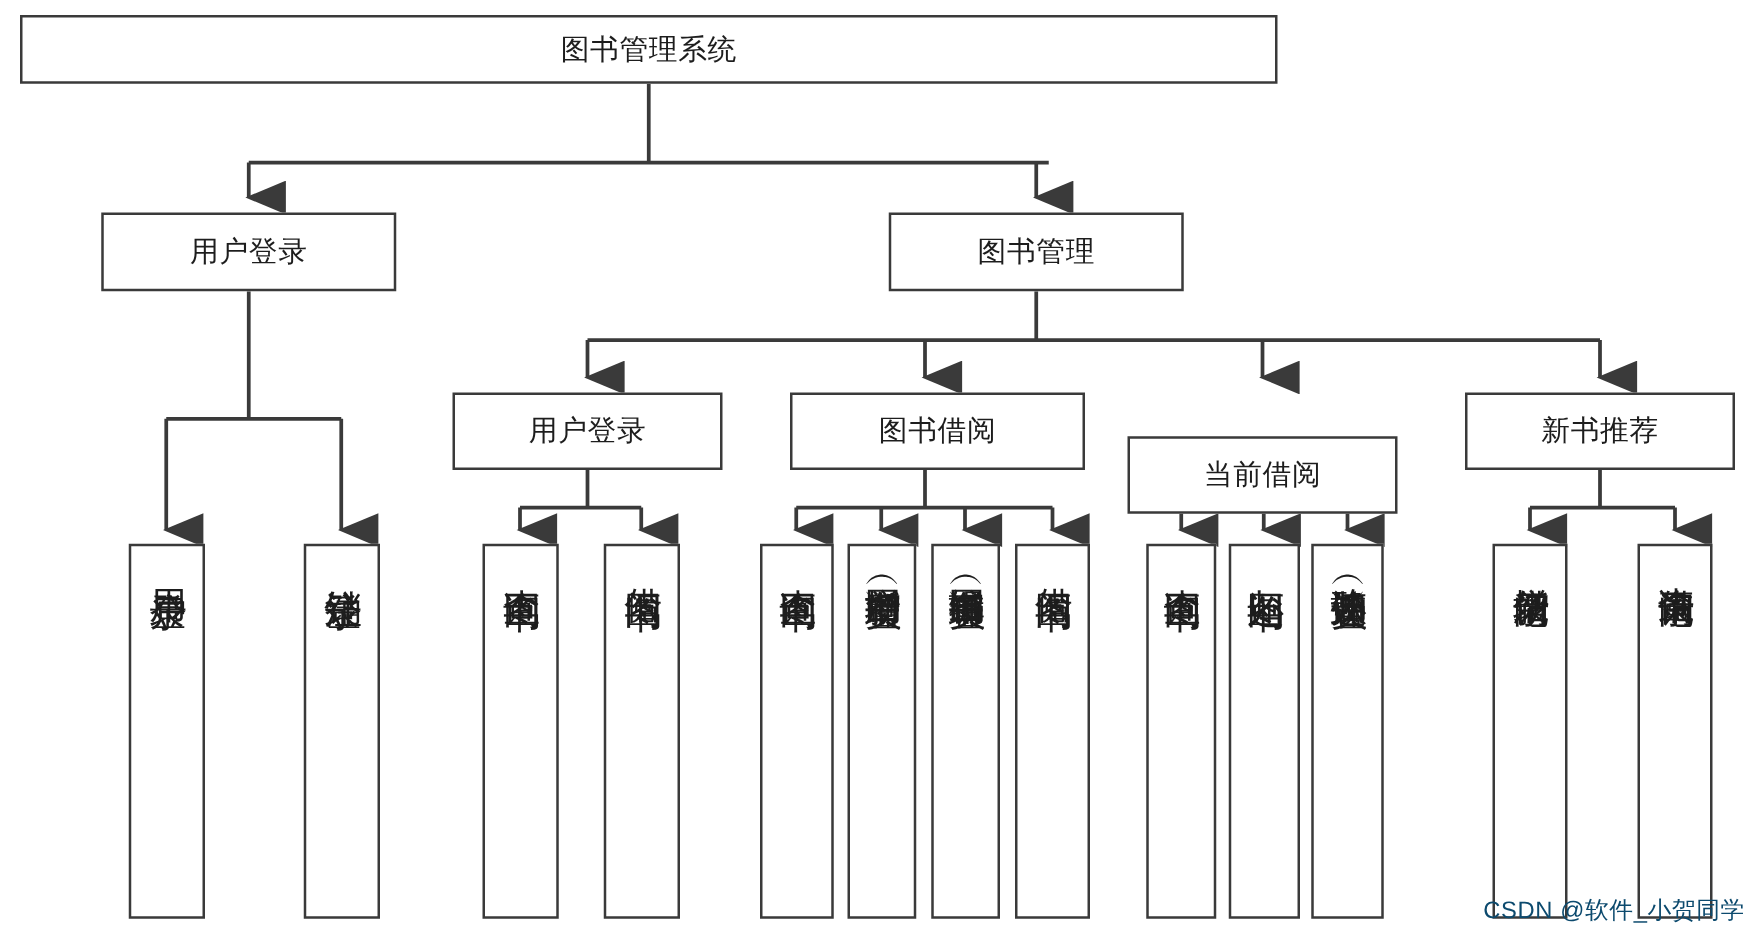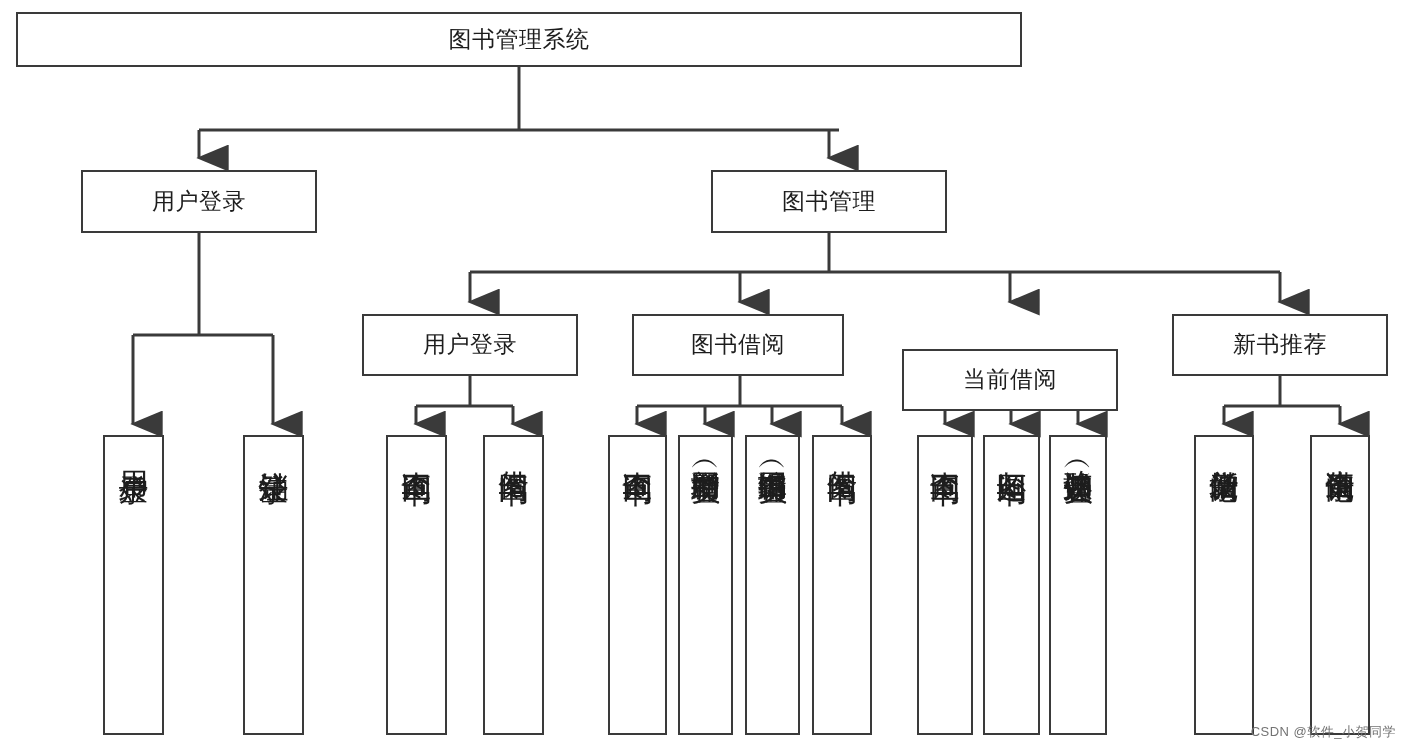--- a/index.html
+++ b/index.html
@@ -60,22 +60,22 @@
     max-height:280px;
   }
   .node.v.tall .node-label{
     font-size:29px;
     letter-spacing:1px;
   }
   .watermark{
     position:absolute;
     right:9px;
     bottom:6px;
-    font-size:13px;
-    color:#737373;
+    font-size:19px;
+    color:#0c4a6e;
     white-space:nowrap;
     letter-spacing:0.5px;
   }
 </style>
 </head>
 <body>
 
 <div id="diagram-root">
 
   <svg id="edge-layer" viewBox="0 0 1405 747" width="1405" height="747" xmlns="http://www.w3.org/2000/svg">
@@ -136,21 +136,21 @@
   <div class="node h" style="left:81px;top:170px;width:236px;height:63px;">
     <span class="node-label">用户登录</span>
   </div>
   <div class="node h" style="left:711px;top:170px;width:236px;height:63px;">
     <span class="node-label">图书管理</span>
   </div>
 
   <div class="node h" style="left:362px;top:314px;width:216px;height:62px;">
     <span class="node-label">用户登录</span>
   </div>
-  <div class="node h" style="left:632px;top:314px;width:212px;height:62px;">
+  <div class="node h" style="left:632px;top:314px;width:236px;height:62px;">
     <span class="node-label">图书借阅</span>
   </div>
   <div class="node h" style="left:902px;top:314px;width:216px;height:62px;margin-top:35px;">
     <span class="node-label">当前借阅</span>
   </div>
   <div class="node h" style="left:1172px;top:314px;width:216px;height:62px;">
     <span class="node-label">新书推荐</span>
   </div>
 
   <div class="node v" style="left:103px;top:435px;width:61px;height:300px;">

